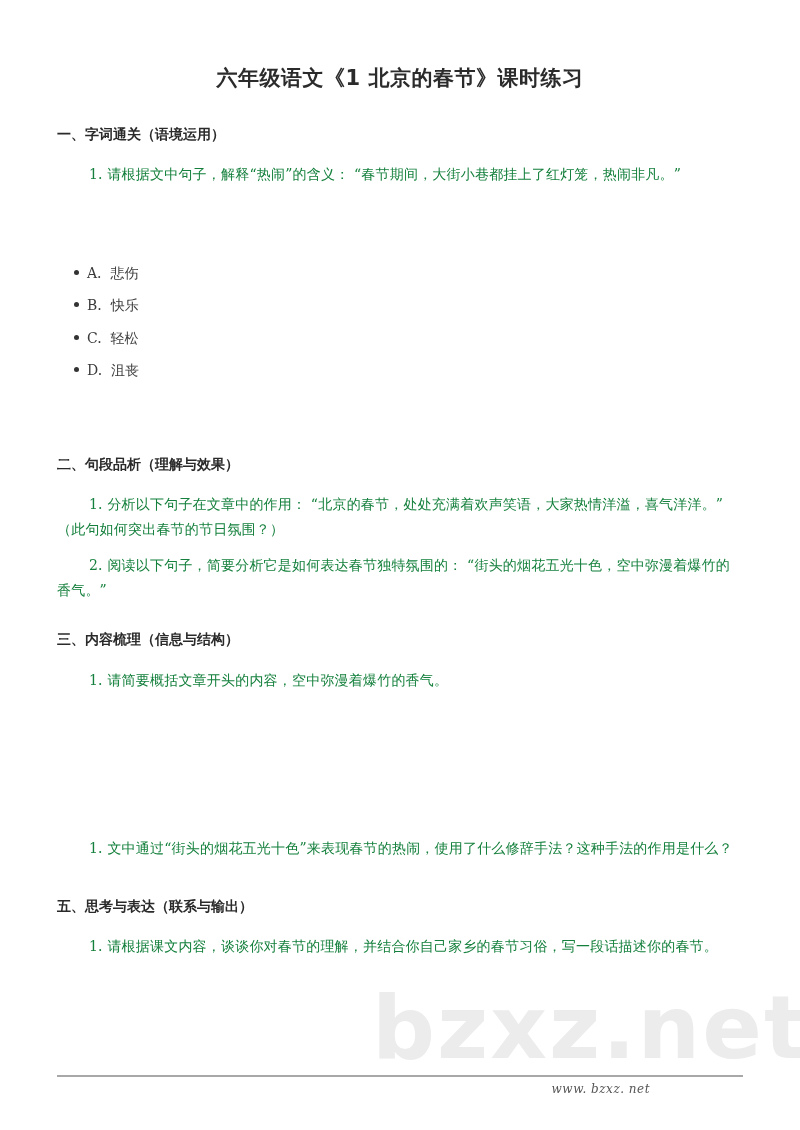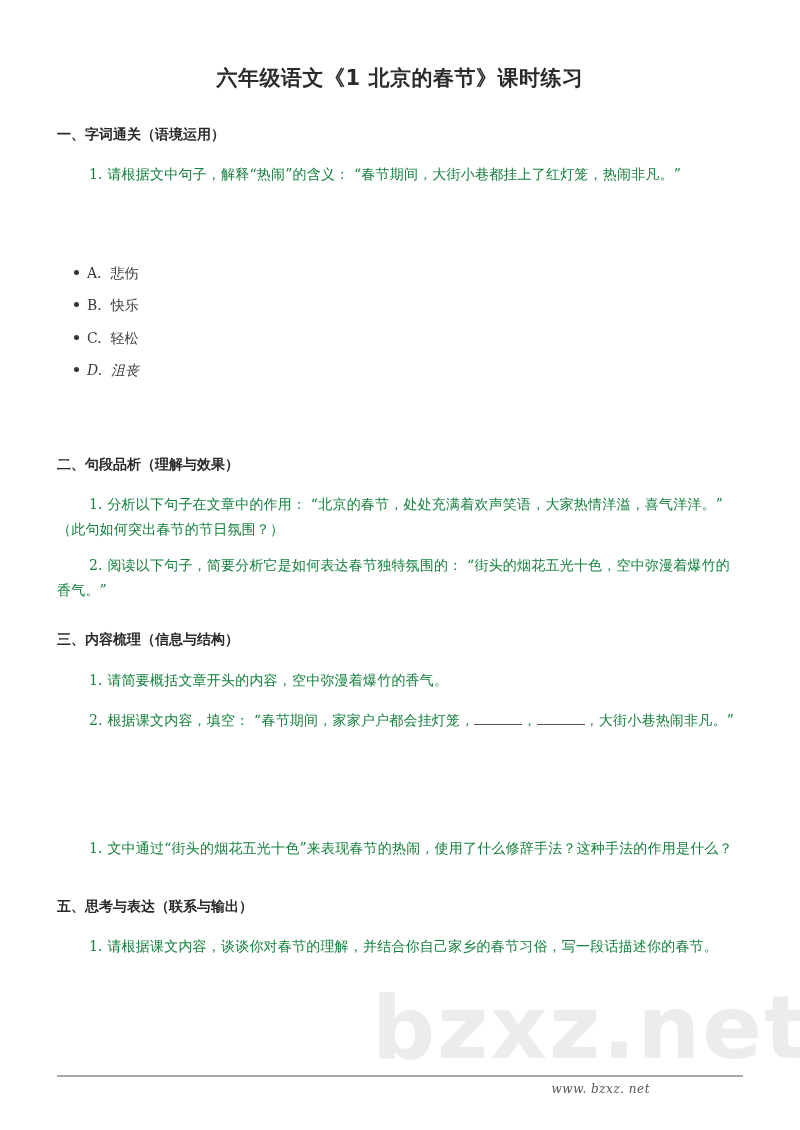--- a/index.html
+++ b/index.html
@@ -126,21 +126,21 @@
 
   <div class="bullet-item" style="top:263px;">
     <span class="bullet-dot"></span><span>A.</span>&nbsp;&nbsp;<span>悲伤</span>
   </div>
   <div class="bullet-item" style="top:295px;">
     <span class="bullet-dot"></span><span>B.</span>&nbsp;&nbsp;<span>快乐</span>
   </div>
   <div class="bullet-item" style="top:328px;">
     <span class="bullet-dot"></span><span>C.</span>&nbsp;&nbsp;<span>轻松</span>
   </div>
-  <div class="bullet-item" style="top:360px;font-style:italic;">
+  <div class="bullet-item" style="top:360px;">
     <span class="bullet-dot"></span><span>D.</span>&nbsp;&nbsp;<span>沮丧</span>
   </div>
 
 
   <div class="section-heading" style="top:456px;">二、句段品析（理解与效果）</div>
 
   <div class="para" style="top:492px;">
     <span>1.</span>
     <span>分析以下句子在文章中的作用：  “北京的春节，处处充满着欢声笑语，大家热情洋溢，喜气洋洋。”  （此句如何突出春节的节日氛围？）</span>
   </div>
@@ -150,24 +150,20 @@
     <span>阅读以下句子，简要分析它是如何表达春节独特氛围的：  “街头的烟花五光十色，空中弥漫着爆竹的香气。”</span>
   </div>
 
   <div class="section-heading" style="top:631px;">三、内容梳理（信息与结构）</div>
 
   <div class="para" style="top:668px;">
     <span>1.</span>
     <span>请简要概括文章开头的内容，空中弥漫着爆竹的香气。</span>
   </div>
 
-  <div class="para" style="top:708px;">
-    <span>2.</span>
-    <span>根据课文内容，填空：  “春节期间，家家户户都会挂灯笼，</span><span class="blank"></span><span>，</span><span class="blank"></span><span>，大街小巷热闹非凡。”</span>
-  </div>
 
 
   <div class="para" style="top:822px;margin-top:14px;">
     <span>1.</span>
     <span>文中通过“街头的烟花五光十色”来表现春节的热闹，使用了什么修辞手法？这种手法的作用是什么？</span>
   </div>
 
   <div class="section-heading" style="top:898px;">五、思考与表达（联系与输出）</div>
 
   <div class="para" style="top:934px;">

